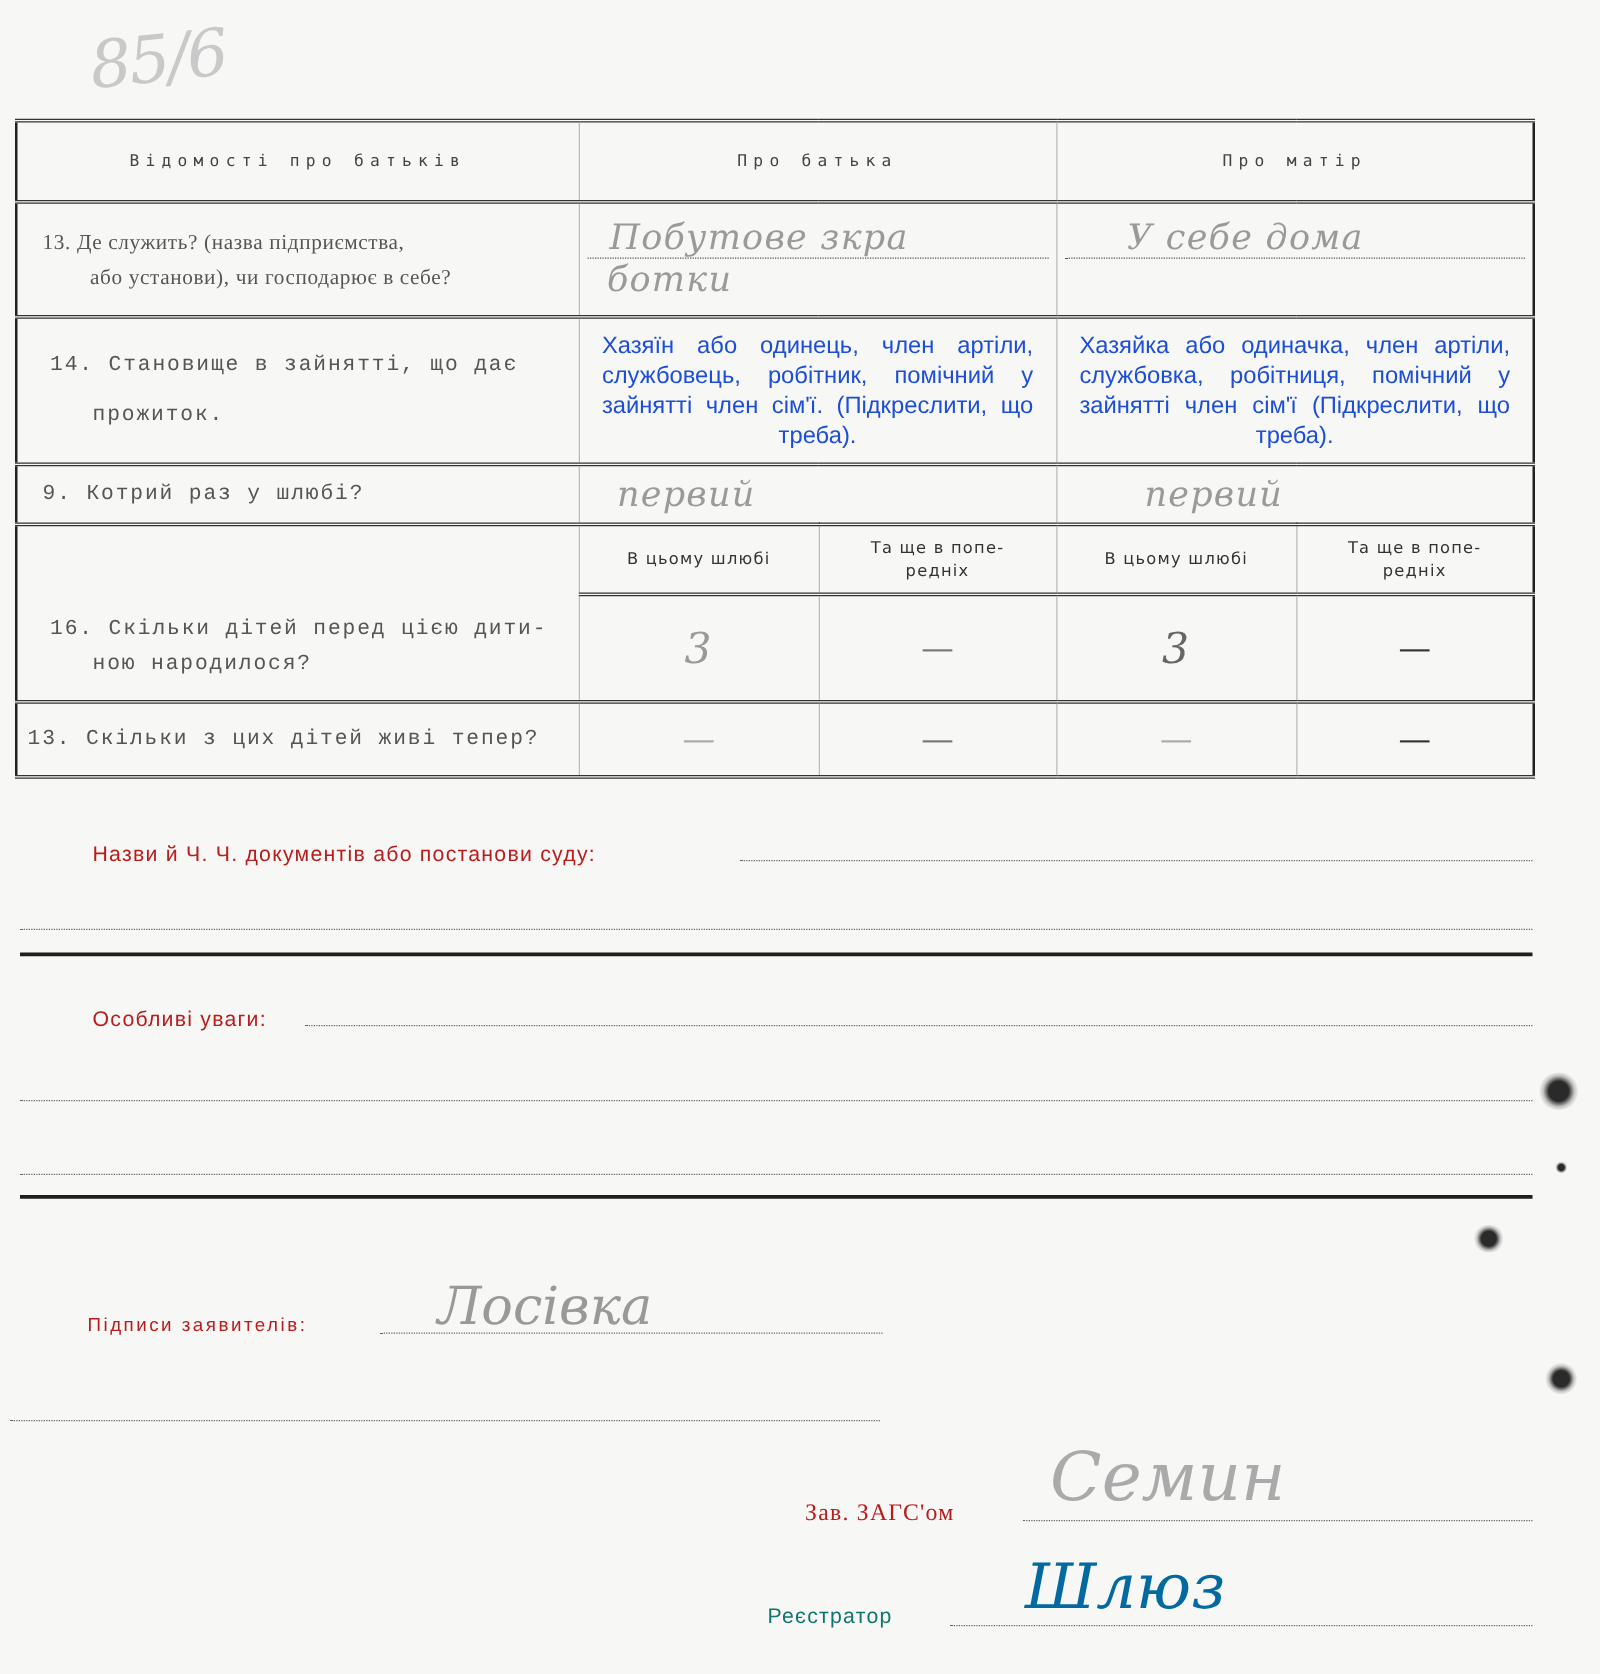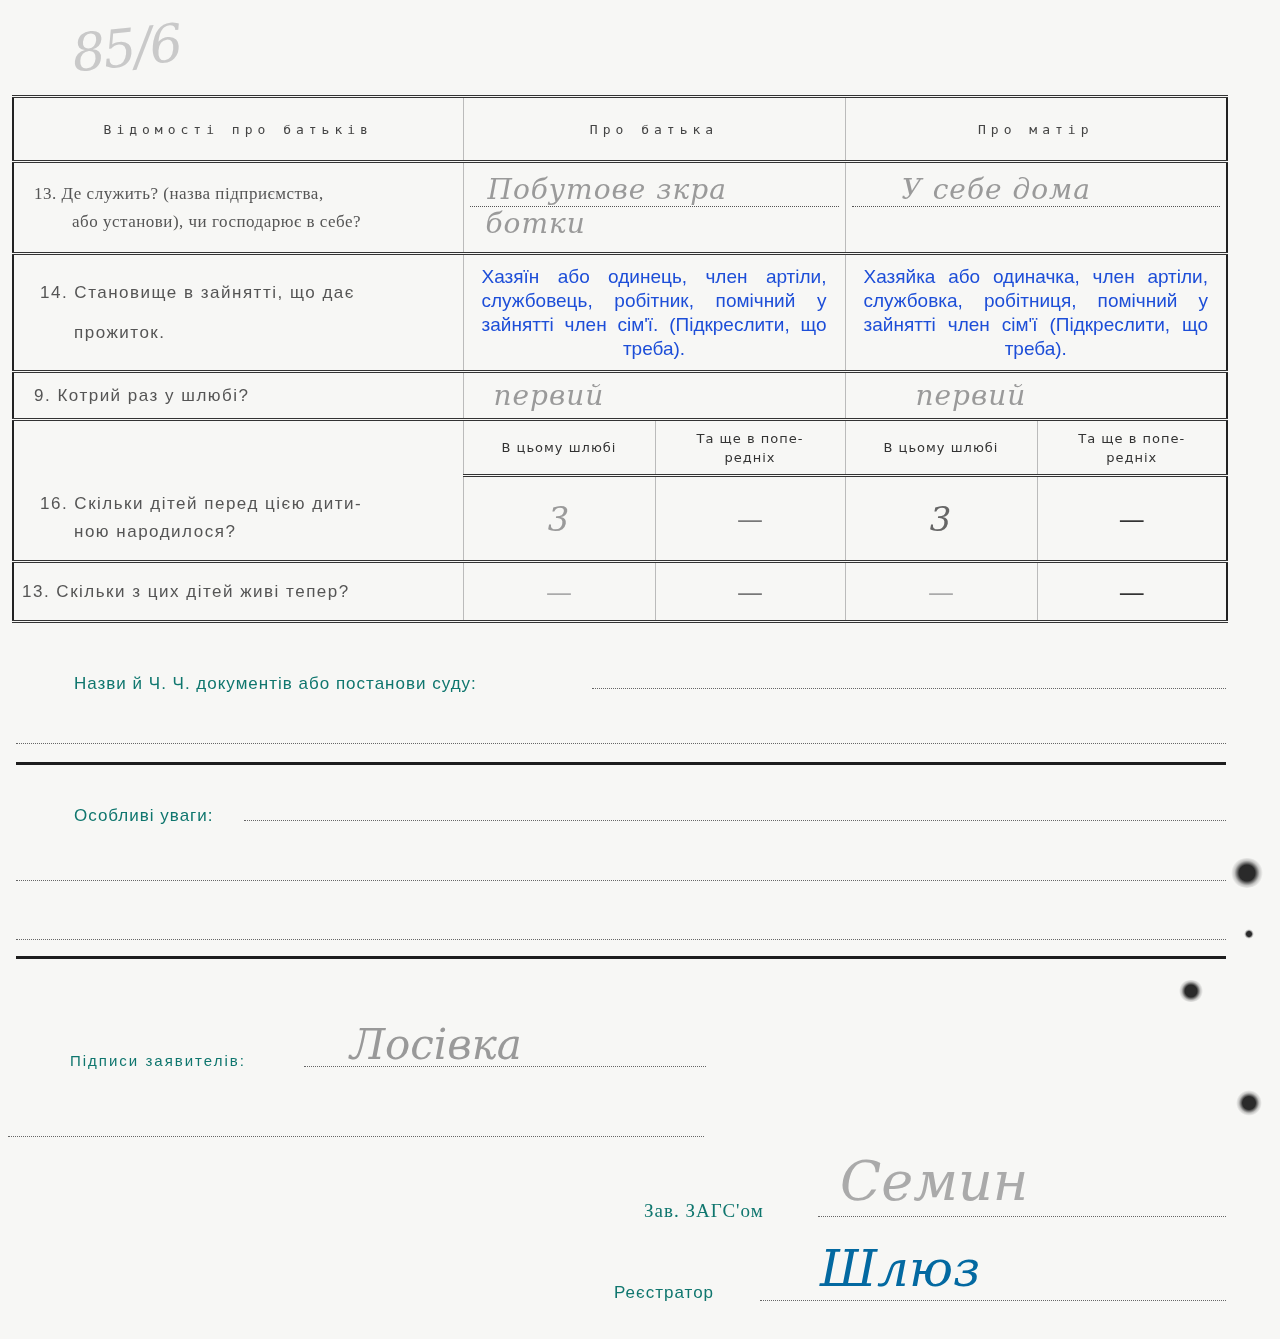--- a/index.html
+++ b/index.html
@@ -21,34 +21,34 @@
     border-left: 2px solid #222; border-right: 2px solid #222;
     border-top: 3px solid #222; border-bottom: 3px solid #222;
   }
   .form-table td {
     border-top: 3px double #333; border-bottom: 3px double #333;
     border-left: 1px solid #bbb; border-right: 1px solid #bbb;
     padding: 0; vertical-align: middle;
   }
   .hdr td { height: 62px; text-align: center; font-family: "DejaVu Sans Mono", monospace; font-size: 13px; letter-spacing: 5px; color: #444; }
   .q { font-size: 17px; color: #555; padding-left: 20px !important; line-height: 28px; font-family: Liberation Serif, serif; letter-spacing: 0.5px; }
-  .q.sans { font-family: Liberation Sans, sans-serif; letter-spacing: 1.5px; }
+  .q.sans { font-family: Liberation Mono, monospace; letter-spacing: 1.5px; }
   .hand {
     font-family: "DejaVu Serif", serif; font-style: italic;
     color: #9a9a9a; font-size: 28px; letter-spacing: 1px;
   }
   .dotline { border-bottom: 1px dotted #555; margin: 0 6px; height: 38px; position: relative; }
   .dotline .hand { position: absolute; left: 18px; bottom: 0px; }
   .opts { font-family: Liberation Sans, sans-serif; font-size: 19px; line-height: 24px; text-align: center; padding: 6px 18px !important; color: #1d4ed8; text-align-last: center; }
   .opts.justify { text-align: justify; text-align-last: center; }
   .sub { font-family: "DejaVu Sans", sans-serif; font-size: 13px; text-align: center; color: #333; line-height: 19px; letter-spacing: 1px; }
   .cnt { text-align: center; }
   .cnt .hand { font-size: 34px; }
   .dash { display: inline-block; color: #777; font-size: 26px; }
-  .label { font-family: "Liberation Sans", sans-serif; font-size: 17px; color: #0f766e; letter-spacing: 1px; position: absolute; }
+  .label { font-family: "Liberation Sans", sans-serif; font-size: 17px; color: #b91c1c; letter-spacing: 1px; position: absolute; }
   .dots { position: absolute; border-bottom: 1.5px dotted #666; }
   .solid { position: absolute; height: 3px; background: #1e1e1e; }
   .sig { position: absolute; font-family: "DejaVu Serif", serif; font-style: italic; color: #8a8a8a; }
   .stain { position: absolute; border-radius: 50%; background: radial-gradient(circle, #2a2a2a 0 35%, rgba(80,80,80,0.3) 55%, transparent 70%); }
 </style>
 </head>
 <body>
 
 <div class="page-number">85/6</div>
 

